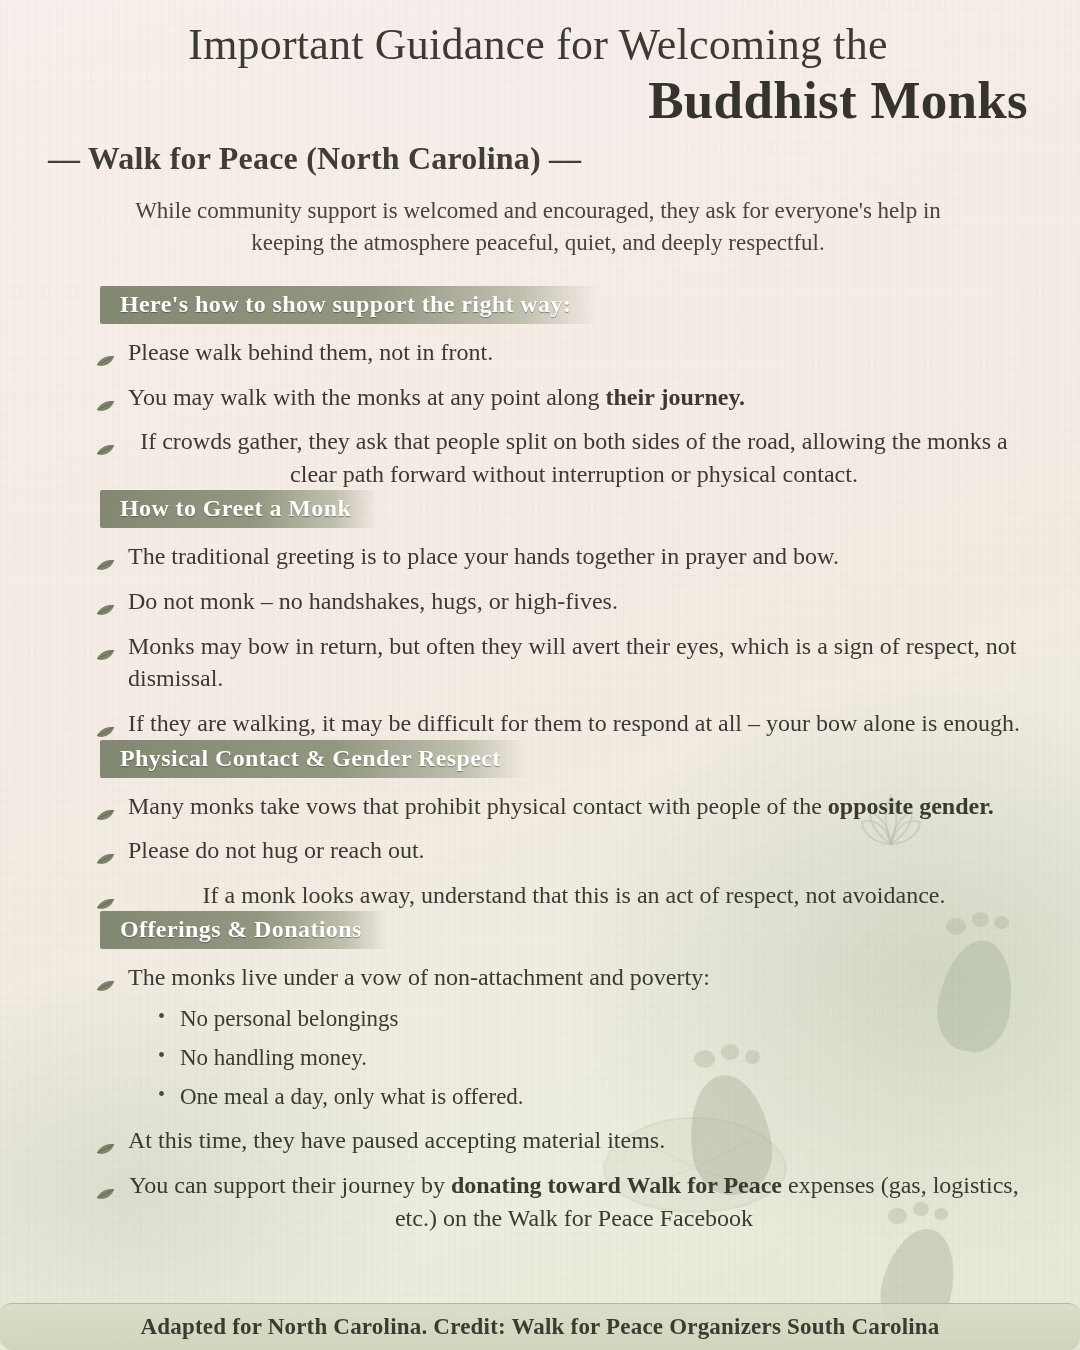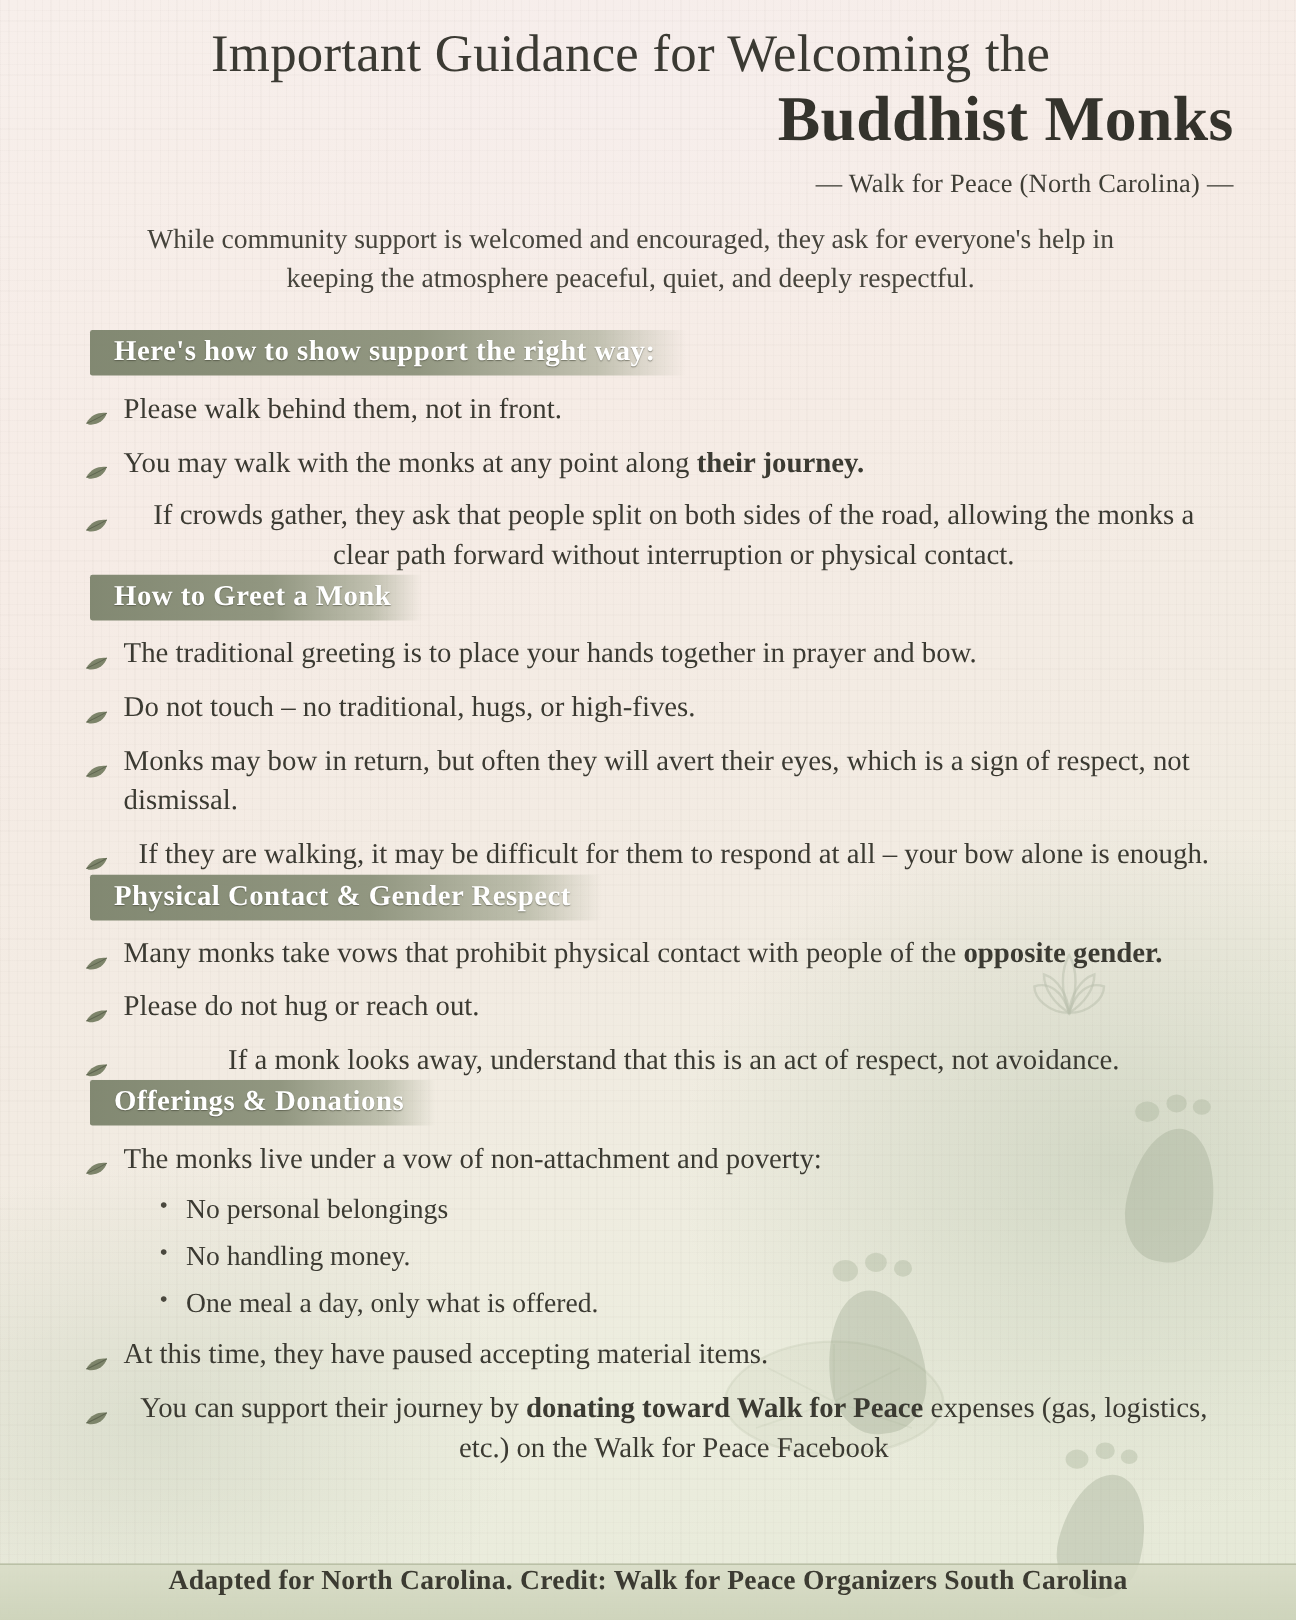--- a/index.html
+++ b/index.html
@@ -65,21 +65,21 @@
   }
   .lotus {
     position: absolute;
     pointer-events: none;
     opacity: 0.5;
   }
 
   .content {
     position: relative;
     z-index: 3;
-    padding: 14px 52px 0 23px;
+    padding: 14px 52px 0 48px;
   }
 
   .title-1 {
     text-align: center;
     font-size: 44px;
     line-height: 1.12;
     color: #3b3a33;
     letter-spacing: 0.2px;
     font-weight: 400;
     margin: 6px 0 0 0;
@@ -87,25 +87,26 @@
   .title-2 {
     text-align: right;
     font-size: 53px;
     line-height: 1.1;
     color: #34332c;
     font-weight: 700;
     margin: 2px 0 0 0;
     letter-spacing: 0.3px;
   }
   .subtitle {
-    text-align: right;
-    font-size: 22px;
+    text-align: left;
+    font-size: 32px;
     color: #3f3e36;
     margin: 10px 0 0 0;
     letter-spacing: 0.2px;
+    font-weight: bold;
   }
   .intro {
     text-align: center;
     font-size: 23px;
     line-height: 1.42;
     color: #46443c;
     margin: 18px auto 0 auto;
     max-width: 880px;
   }
 
@@ -186,21 +187,23 @@
   .bold { font-weight: 700; }
 
   .footer-bar {
     position: absolute;
     left: 0; right: 0; bottom: 0;
     height: 46px;
     z-index: 4;
     background: linear-gradient(180deg, rgba(216,220,198,0.85) 0%, rgba(205,211,186,0.95) 100%);
     border-top: 1px solid rgba(150,158,130,0.5);
     display: flex;
+    align-items: center;
     justify-content: center;
+    border-radius: 12px;
   }
   .footer-text {
     font-size: 23px;
     font-weight: 700;
     color: #3c3b32;
     letter-spacing: 0.2px;
     text-align: center;
   }
 </style>
 </head>
@@ -266,21 +269,21 @@
                 </svg></span><span><span>If crowds gather, they ask that people split on both sides of the road, allowing the monks a clear path forward without interruption or physical contact.</span></span></li>
           </ul></div>
         <div class="section"><div class="sec-head">How to Greet a Monk</div><ul class="items">
             <li><span class="leaf"><svg viewBox="0 0 20 14" width="19" height="14" aria-hidden="true">
                   <path d="M1 11 C5 3 13 1 19 2 C17 9 10 13 3 12 Z" fill="#7d846a"></path>
                   <path d="M1 11 C6 9 12 6 19 2" stroke="#5f6650" stroke-width="0.9" fill="none"></path>
                 </svg></span><span><span>The traditional greeting is to place your hands together in prayer and bow.</span></span></li>
             <li><span class="leaf"><svg viewBox="0 0 20 14" width="19" height="14" aria-hidden="true">
                   <path d="M1 11 C5 3 13 1 19 2 C17 9 10 13 3 12 Z" fill="#7d846a"></path>
                   <path d="M1 11 C6 9 12 6 19 2" stroke="#5f6650" stroke-width="0.9" fill="none"></path>
-                </svg></span><span><span>Do not touch – no traditional, hugs, or high-fives.</span></span></li>
+                </svg></span><span><span>Do not monk – no handshakes, hugs, or high-fives.</span></span></li>
             <li><span class="leaf"><svg viewBox="0 0 20 14" width="19" height="14" aria-hidden="true">
                   <path d="M1 11 C5 3 13 1 19 2 C17 9 10 13 3 12 Z" fill="#7d846a"></path>
                   <path d="M1 11 C6 9 12 6 19 2" stroke="#5f6650" stroke-width="0.9" fill="none"></path>
                 </svg></span><span><span>Monks may bow in return, but often they will avert their eyes, which is a sign of respect, not dismissal.</span></span></li>
             <li><span class="leaf"><svg viewBox="0 0 20 14" width="19" height="14" aria-hidden="true">
                   <path d="M1 11 C5 3 13 1 19 2 C17 9 10 13 3 12 Z" fill="#7d846a"></path>
                   <path d="M1 11 C6 9 12 6 19 2" stroke="#5f6650" stroke-width="0.9" fill="none"></path>
                 </svg></span><span><span>If they are walking, it may be difficult for them to respond at all – your bow alone is enough.</span></span></li>
           </ul></div>
         <div class="section"><div class="sec-head">Physical Contact &amp; Gender Respect</div><ul class="items">

